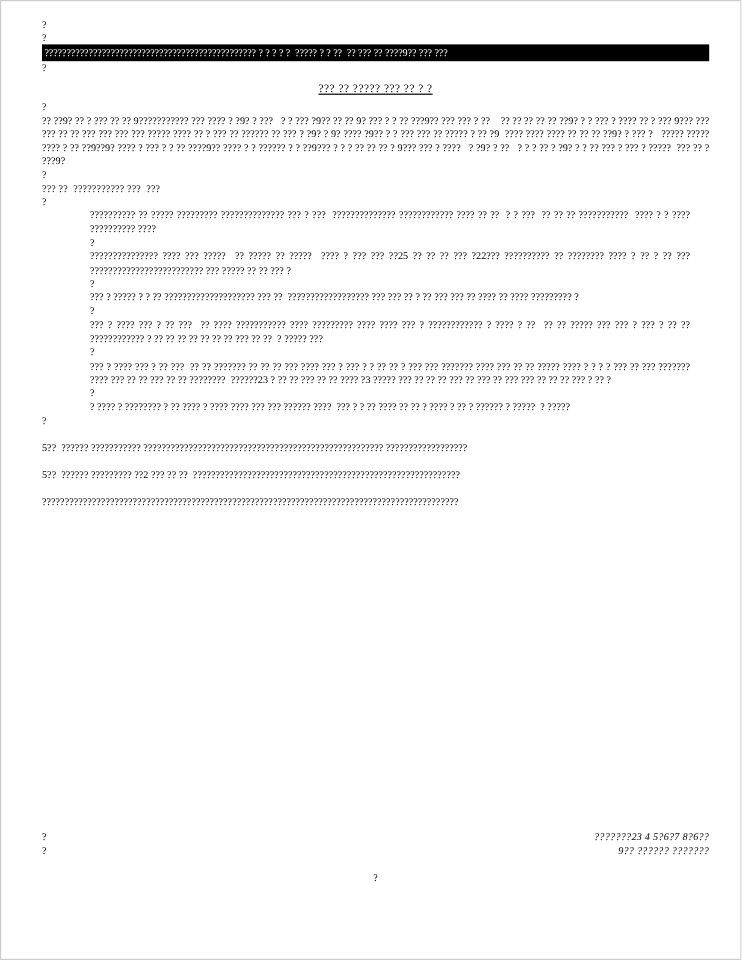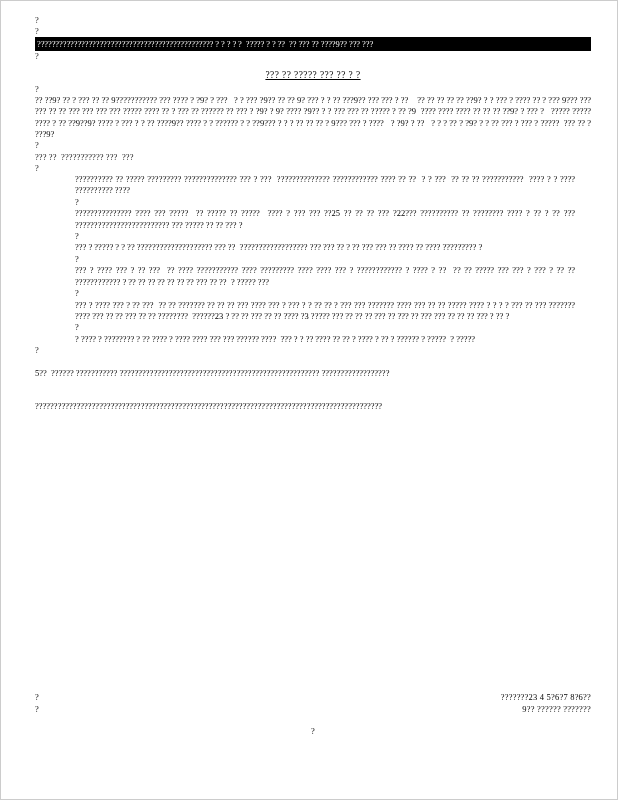--- a/index.html
+++ b/index.html
@@ -74,20 +74,21 @@
   }
   .footer-row {
     display: flex;
     justify-content: space-between;
     font-size: 8.5px;
     line-height: 12px;
   }
   .footer-right {
     text-align: center;
     letter-spacing: 0.2px;
+    font-style: italic;
   }
   .center-mark {
     text-align: center;
     font-size: 8.5px;
   }
   .foot-block {
     position: absolute;
     left: 34px;
     top: 690px;
     width: 556px;
@@ -131,20 +132,21 @@
       <div class="para">??? ? ???? ??? ? ?? ???  ?? ?? ??????? ?? ?? ?? ??? ???? ??? ? ??? ? ? ?? ?? ? ??? ??? ??????? ???? ??? ?? ?? ????? ???? ? ? ? ? ??? ?? ??? ??????? ???? ??? ?? ?? ??? ?? ?? ????????  ??????23 ? ?? ?? ??? ?? ?? ???? ?3 ????? ??? ?? ?? ?? ??? ?? ??? ?? ??? ??? ?? ?? ?? ??? ? ?? ?</div>
       <div class="q-mark">?</div>
       <div class="para">? ???? ? ???????? ? ?? ???? ? ???? ???? ??? ??? ?????? ????  ??? ? ? ?? ???? ?? ?? ? ???? ? ?? ? ?????? ? ?????  ? ?????</div>
     </div>
 
     <div class="line">?</div>
     <div class="blank"></div>
 
     <div class="para">5??  ?????? ??????????? ????????????????????????????????????????????????????? ??????????????????</div>
     <div class="blank"></div>
+    <div class="para">5??  ?????? ????????? ??2 ??? ?? ??  ???????????????????????????????????????????????????????????</div>
     <div class="blank"></div>
     <div class="para">????????????????????????????????????????????????????????????????????????????????????????????</div>
 
   </div>
 
   <div class="foot-block">
     <div class="footer-row">
       <span>?</span>
       <span class="footer-right">???????23 4 5?6?7 8?6??</span>
     </div>

